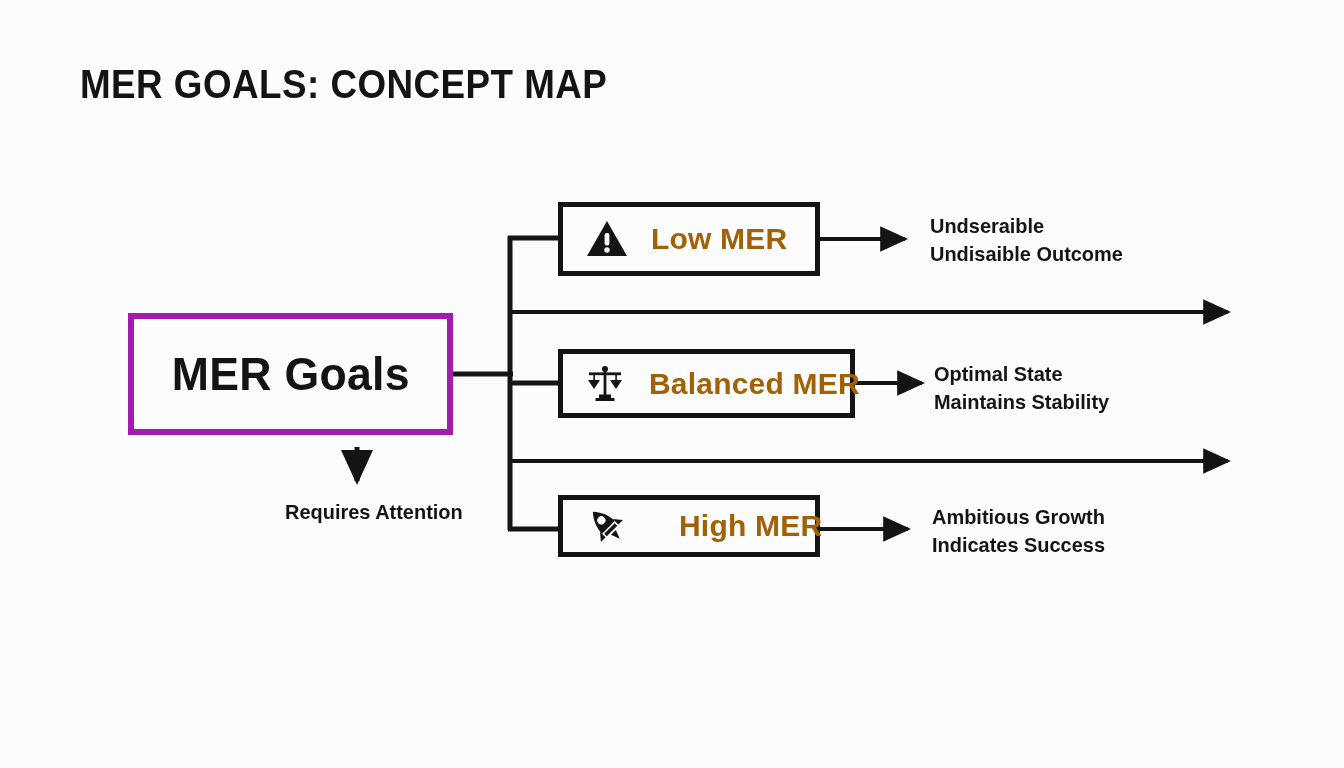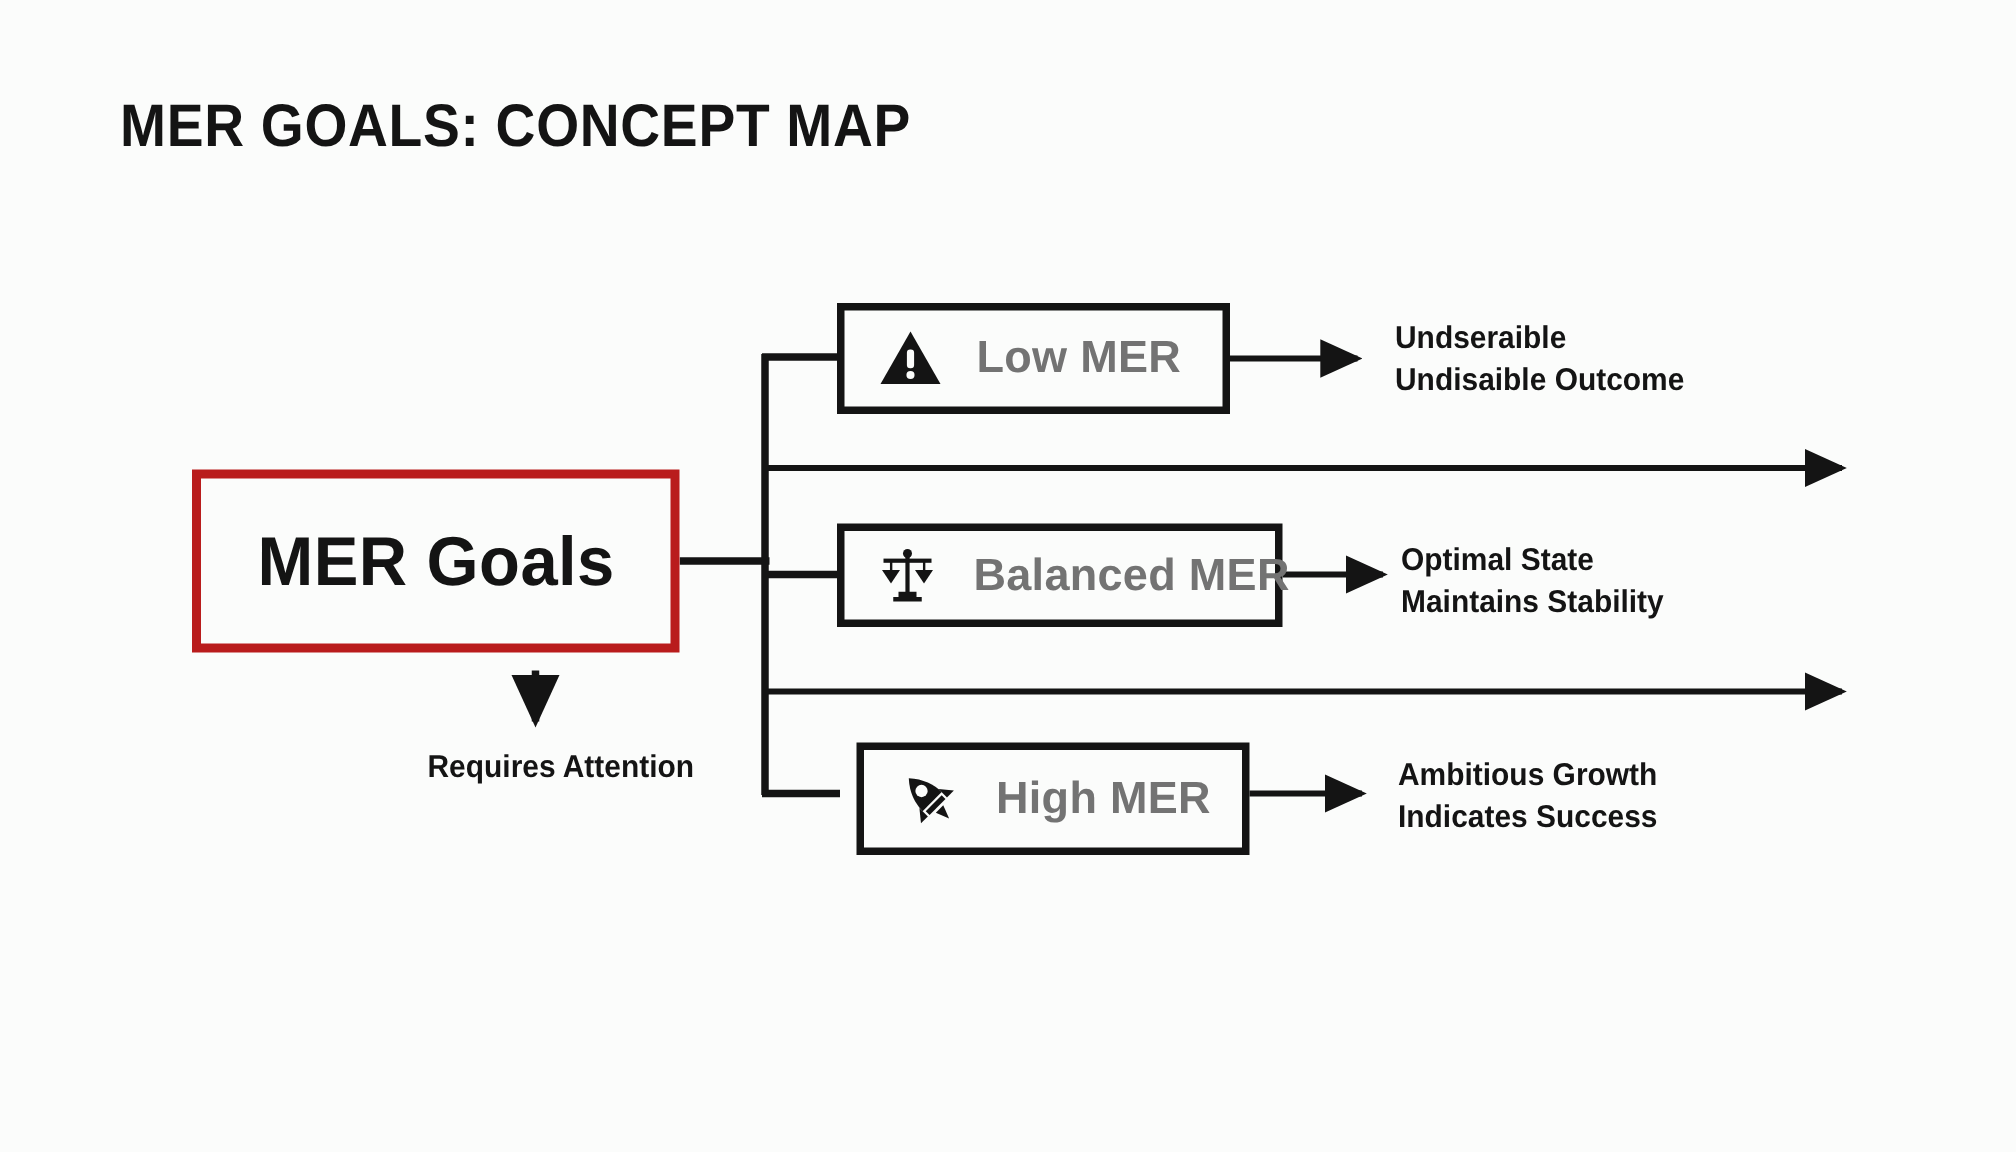--- a/index.html
+++ b/index.html
@@ -34,21 +34,21 @@
     white-space: nowrap;
   }
 
   
   .root-box {
     position: absolute;
     left: 128px;
     top: 313px;
     width: 325px;
     height: 122px;
-    border: 6px solid #b91c1c;
+    border: 6px solid #a21caf;
     background: #fbfcfb;
     box-sizing: border-box;
     display: flex;
     align-items: center;
     justify-content: center;
   }
   .root-label {
     font-size: 46px;
     font-weight: bold;
     color: #141414;
@@ -72,28 +72,28 @@
     flex: 0 0 44px;
     display: flex;
     align-items: center;
     justify-content: center;
   }
   .node-icon svg { display: block; }
   .node-label {
     margin-left: 22px;
     font-size: 30px;
     font-weight: bold;
-    color: #737373;
+    color: #a16207;
     letter-spacing: 0.2px;
     white-space: nowrap;
   }
 
   #node-low      { left: 558px; top: 202px; width: 262px; height: 74px; }
   #node-balanced { left: 558px; top: 349px; width: 297px; height: 69px; padding-left: 20px; }
-  #node-high     { left: 571px; top: 495px; width: 262px; height: 75px; }
+  #node-high     { left: 558px; top: 495px; width: 262px; height: 62px; gap: 28px; }
 
   
   .outcome {
     position: absolute;
     color: #141414;
     font-size: 21px;
     font-weight: bold;
     line-height: 28px;
     white-space: nowrap;
     transform: scaleX(0.95);

